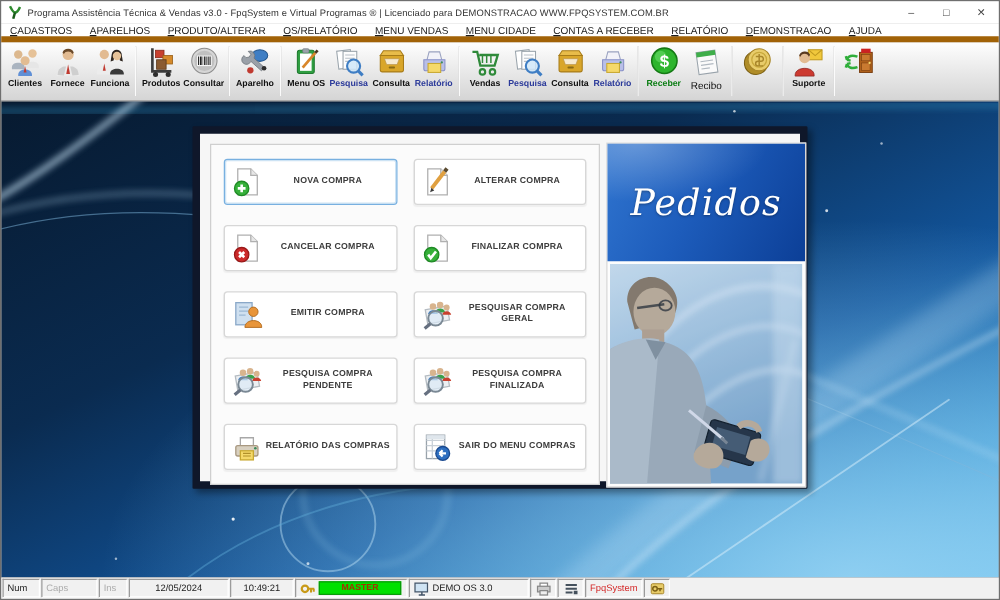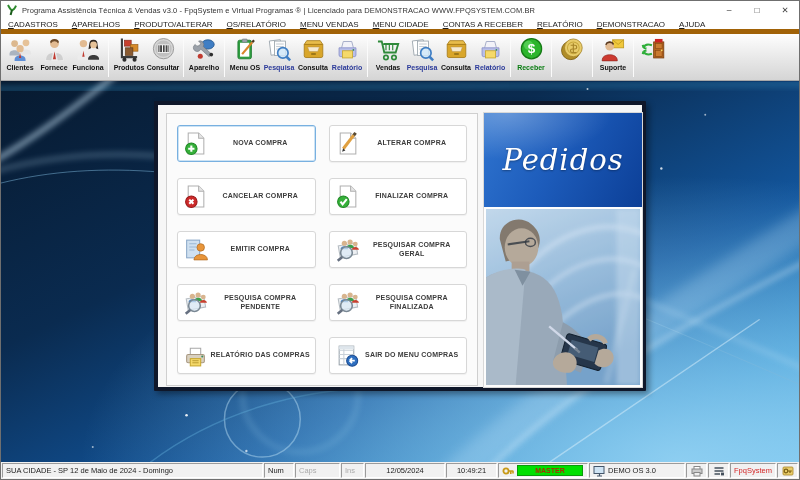--- a/index.html
+++ b/index.html
@@ -34,21 +34,21 @@
   .tlabel.lbl-blue { color:#2b3a9a; }
   .tlabel.lbl-green { color:#0a7d12; }
   .tlabel.lbl-plain { font-weight:normal; font-size:8px; }
   .tsep { width:1px; background:#adadad; border-right:1px solid #fbfbfb; margin:3px 3px; }
 
   
   .content { flex:1 1 auto; position:relative; overflow:hidden; }
   .bg { position:absolute; inset:0; width:100%; height:100%; }
 
   .outerpanel { position:absolute; left:153px; top:20px; width:492px; height:290px;
-    background:#f6f6f6; border:4px solid #0f172a; box-shadow:3px 3px 6px rgba(0,0,0,.4);
+    background:#f6f6f6; border:6px solid #0f172a; box-shadow:3px 3px 6px rgba(0,0,0,.4);
     border-radius:1px; }
   .btnpanel { position:absolute; left:8px; top:8px; width:312px; height:273px;
     background:#fbfbfb; border:1px solid #cfcfcf;
     display:grid; grid-template-columns:1fr 1fr; gap:16px 13px; padding:11px 10px; }
   .cbtn { display:flex; align-items:center; background:#ffffff; border:1px solid #d7d7d7;
     border-radius:3px; cursor:pointer; box-shadow:0 1px 1px rgba(0,0,0,.05); padding:0; }
   .cbtn.focused { border-color:#78b0e0; box-shadow:0 0 0 1px #cde3f4 inset; }
   .cicon { width:25px; height:25px; margin-left:5px; flex:0 0 auto; }
   .cicon svg { width:100%; height:100%; display:block; }
   .clabel { flex:1; text-align:center; font-size:7px; font-weight:bold; color:#3c3c3c;
@@ -304,20 +304,32 @@
 
     <div class="tbtn">
       <span class="ticon">
           <svg viewBox="0 0 32 32">
         <circle cx="16" cy="15" r="12" fill="#2db52d" stroke="#157a15" stroke-width="1.5"></circle>
         <circle cx="12.5" cy="11" r="5.5" fill="#6fe06f" opacity=".55"></circle>
         <text x="16" y="20.5" font-size="16" font-weight="bold" fill="#ffffff" text-anchor="middle" font-family="Liberation Sans, sans-serif">$</text>
           </svg>
         </span>
       <span class="tlabel lbl-green">Receber</span>
+    </div>
+    <div class="tbtn">
+      <span class="ticon">
+          <svg viewBox="0 0 32 32">
+        <g transform="rotate(-8 16 16)">
+          <rect x="7" y="6" width="18" height="21" fill="#fafafa" stroke="#99a3ab"></rect>
+          <rect x="7" y="6" width="18" height="4.5" fill="#3fae4a"></rect>
+          <path d="M10,15 h12 M10,18.5 h12 M10,22 h8" stroke="#b0b8c0" stroke-width="1.1"></path>
+        </g>
+          </svg>
+        </span>
+      <span class="tlabel lbl-plain">Recibo</span>
     </div>
 
     <div class="tsep"></div>
 
     <div class="tbtn">
       <span class="ticon">
           <svg viewBox="0 0 32 32">
         <circle cx="14" cy="17" r="11" fill="#b08d28" stroke="#7c6014"></circle>
         <circle cx="17" cy="14" r="10.5" fill="#e8cc6a" stroke="#a8862a"></circle>
         <circle cx="17" cy="14" r="7" fill="none" stroke="#c8a83c" stroke-width="1.2"></circle>
@@ -598,21 +610,20 @@
               <path d="M104,129 C110,124 119,126 121,133" stroke="#c9b196" stroke-width="5" fill="none"></path>
             </g>
             <rect width="156" height="174" fill="#3f7ab8" opacity=".14"></rect>
           </svg>
         </div>
       </div>
     </div>
   </div>
 
   <div class="statusbar">
-    <div class="sb sb-loc">SUA CIDADE - SP 12 de Maio de 2024 - Domingo</div>
     <div class="sb" style="width:30px">Num</div>
     <div class="sb sb-dim" style="width:45px">Caps</div>
     <div class="sb sb-dim" style="width:23px">Ins</div>
     <div class="sb sb-center" style="width:80px">12/05/2024</div>
     <div class="sb sb-center" style="width:51px">10:49:21</div>
     <div class="sb" style="width:90px">
       <svg viewBox="0 0 12 12">
           <circle cx="4" cy="6" r="2.6" fill="none" stroke="#c89a18" stroke-width="1.8"></circle>
           <path d="M6.4,6 h5 M8.8,6 v3 M11,6 v2.4" stroke="#c89a18" stroke-width="1.6" fill="none"></path>
         </svg>

